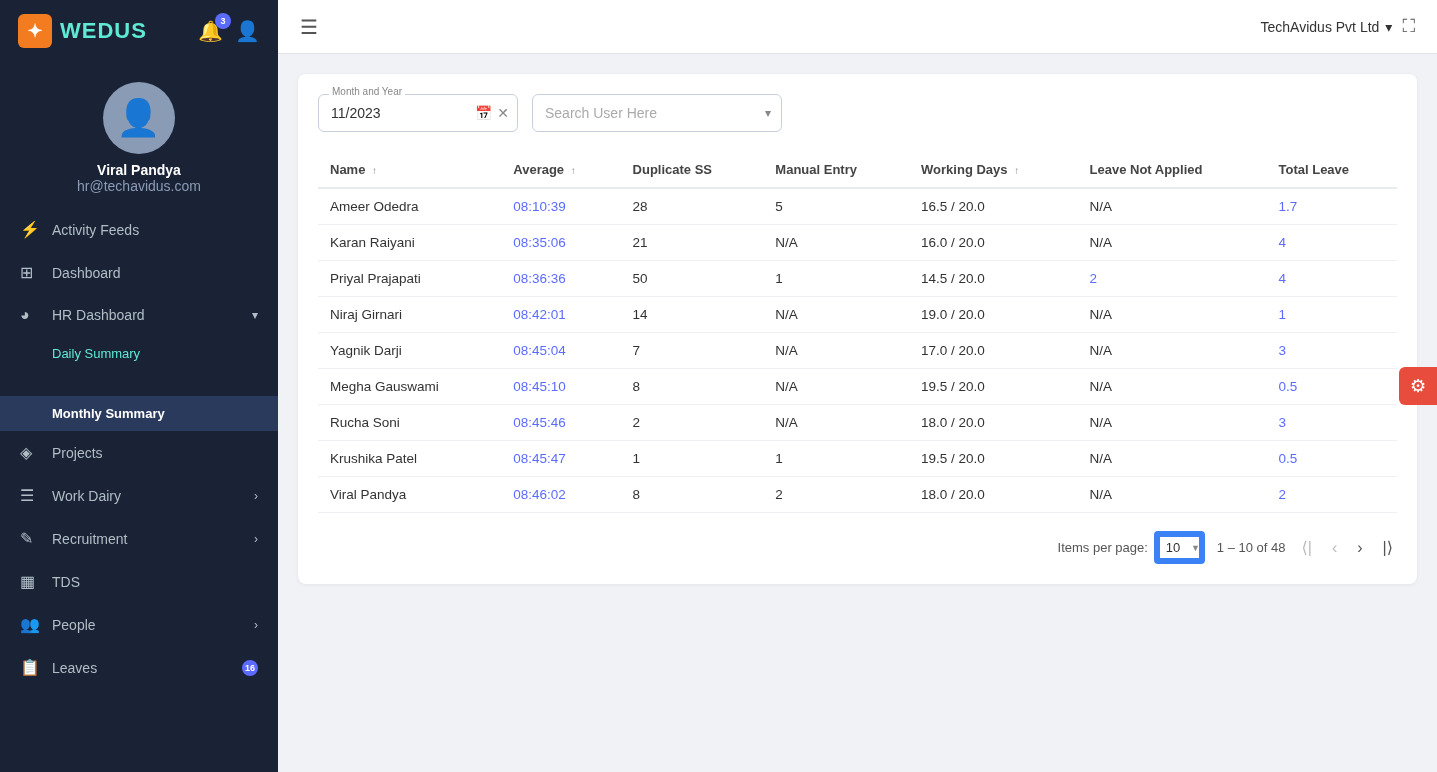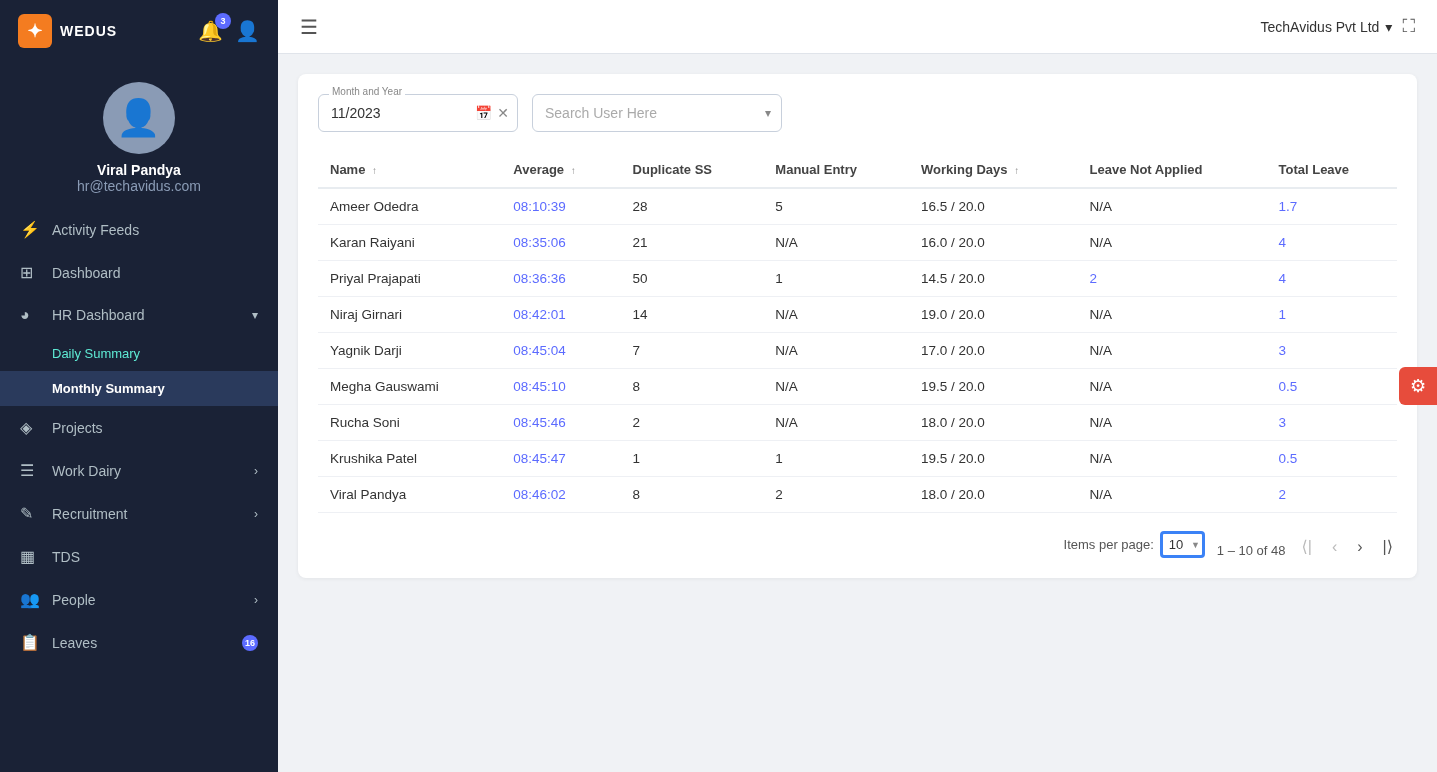--- a/index.html
+++ b/index.html
@@ -34,22 +34,22 @@
       font-weight: bold;
       font-size: 18px;
       width: 34px;
       height: 34px;
       border-radius: 6px;
       display: flex;
       align-items: center;
       justify-content: center;
     }
     .logo-text {
-      color: #ffffff;
-      font-size: 14px;
+      color: #5eead4;
+      font-size: 22px;
       font-weight: 700;
       letter-spacing: 1px;
     }
     .header-icons {
       display: flex;
       align-items: center;
       gap: 12px;
     }
     .notif-btn {
       position: relative;
@@ -127,20 +127,21 @@
       padding: 10px 20px 10px 52px;
       cursor: pointer;
       color: #5eead4;
       font-size: 13px;
       font-weight: 500;
     }
     .sub-item.active {
       background: #2a3a5c;
       color: white;
       font-weight: 600;
+      margin-top: 25px;
     }
 
     
     .main {
       flex: 1;
       display: flex;
       flex-direction: column;
       background: #f0f2f5;
       min-width: 0;
     }
@@ -284,34 +285,34 @@
       padding: 10px 12px;
       color: #333;
       font-size: 13.5px;
     }
     .link-val { color: #5c6bff; cursor: pointer; }
     .na-val { color: #333; }
 
     
     .pagination-row {
       display: flex;
-      align-items: flex-end;
+      align-items: center;
       justify-content: flex-end;
       gap: 12px;
       margin-top: 18px;
       font-size: 13px;
       color: #555;
     }
     .items-per-page {
       display: flex;
       align-items: center;
       gap: 6px;
     }
     .per-page-select {
-      border: 3px solid #3b82f6;
+      border: 6px solid #3b82f6;
       border-radius: 4px;
       padding: 3px 6px;
       font-size: 13px;
       color: #333;
       cursor: pointer;
       appearance: none;
       background: white;
       padding-right: 18px;
       position: relative;
     }

